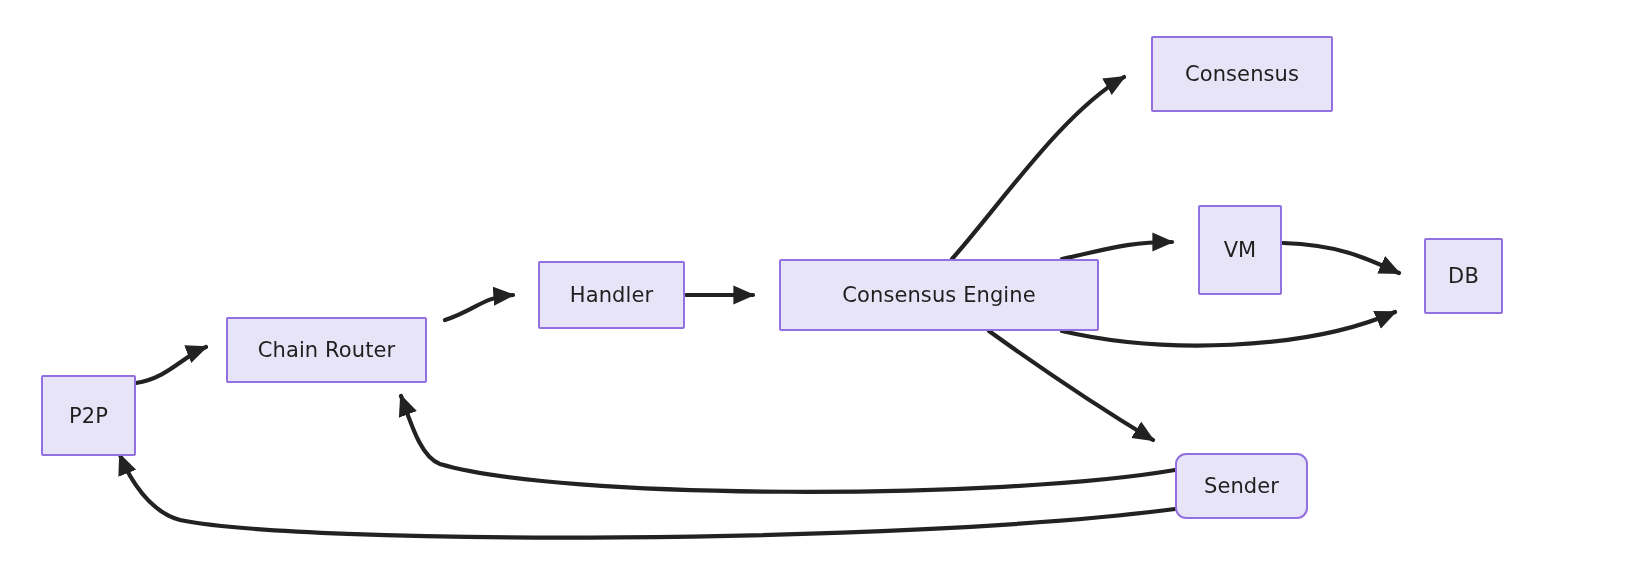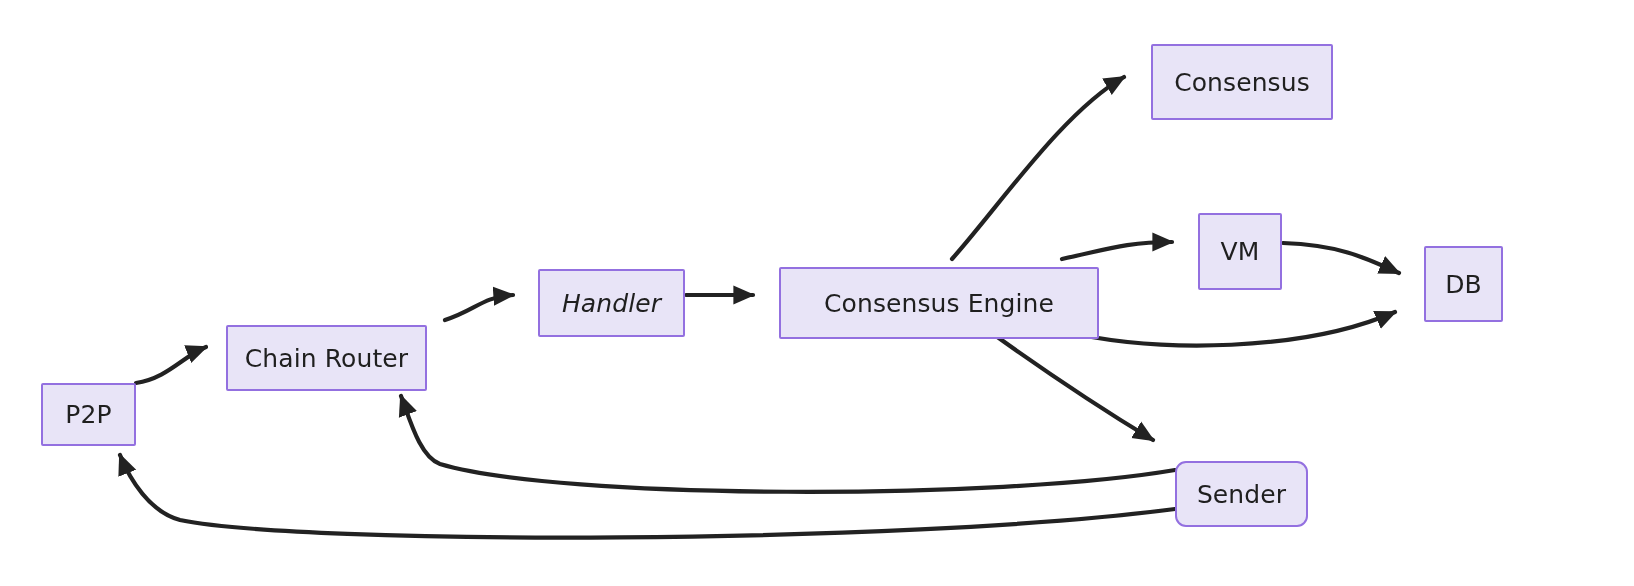--- a/index.html
+++ b/index.html
@@ -27,26 +27,25 @@
   .flow-node {
     position: absolute;
     box-sizing: border-box;
     background: #e8e4f7;
     border: 2px solid #9370e0;
     border-radius: 2px;
     display: flex;
     align-items: center;
     justify-content: center;
     color: #1f1f1f;
-    font-size: 25px;
+    font-size: 21px;
     font-weight: 400;
     letter-spacing: 0.1px;
     white-space: nowrap;
     z-index: 2;
-    margin-top: 8px;
   }
   .flow-node .node-label {
     pointer-events: none;
   }
 </style>
 </head>
 <body>
 
 <div id="diagram-root" style="background: rgb(255, 255, 255);">
 
@@ -74,41 +73,41 @@
       <path d="M 1062 331 C 1160 354 1305 351 1395 312" marker-end="url(#arrowhead)"></path>
 
       <path d="M 989 331 C 1046 372 1110 414 1153 440" marker-end="url(#arrowhead)"></path>
 
       <path d="M 1175 470 C 1000 500 560 500 440 464 C 420 457 410 420 401 396" marker-end="url(#arrowhead)"></path>
 
       <path d="M 1175 509 C 900 545 300 545 180 520 C 150 512 130 480 120 455" marker-end="url(#arrowhead)"></path>
     </g>
   </svg>
 
-  <div class="flow-node" style="left: 41px; top: 375px; width: 95px; height: 63px; background: rgb(232, 228, 247); border-color: rgb(147, 112, 224); color: rgb(31, 31, 31);">
+  <div class="flow-node" style="left: 41px; top: 375px; width: 95px; height: 81px; background: rgb(232, 228, 247); border-color: rgb(147, 112, 224); color: rgb(31, 31, 31);">
     <span class="node-label">P2P</span>
   </div>
 
   <div class="flow-node" style="left: 226px; top: 317px; width: 201px; height: 66px; background: rgb(232, 228, 247); border-color: rgb(147, 112, 224); color: rgb(31, 31, 31);">
     <span class="node-label">Chain Router</span>
   </div>
 
-  <div class="flow-node" style="left: 538px; top: 261px; width: 147px; height: 68px; background: rgb(232, 228, 247); border-color: rgb(147, 112, 224); color: rgb(31, 31, 31); font-style: italic;">
+  <div class="flow-node" style="left: 538px; top: 261px; width: 147px; height: 68px; background: rgb(232, 228, 247); border-color: rgb(147, 112, 224); color: rgb(31, 31, 31);">
     <span class="node-label">Handler</span>
   </div>
 
   <div class="flow-node" style="left: 779px; top: 259px; width: 320px; height: 72px; background: rgb(232, 228, 247); border-color: rgb(147, 112, 224); color: rgb(31, 31, 31);">
     <span class="node-label">Consensus Engine</span>
   </div>
 
   <div class="flow-node" style="left: 1151px; top: 36px; width: 182px; height: 76px; background: rgb(232, 228, 247); border-color: rgb(147, 112, 224); color: rgb(31, 31, 31);">
     <span class="node-label">Consensus</span>
   </div>
 
-  <div class="flow-node" style="left: 1198px; top: 205px; width: 84px; height: 77px; background: rgb(232, 228, 247); border-color: rgb(147, 112, 224); color: rgb(31, 31, 31);">
+  <div class="flow-node" style="left: 1198px; top: 205px; width: 84px; height: 90px; background: rgb(232, 228, 247); border-color: rgb(147, 112, 224); color: rgb(31, 31, 31);">
     <span class="node-label">VM</span>
   </div>
 
   <div class="flow-node" style="left: 1424px; top: 238px; width: 79px; height: 76px; background: rgb(232, 228, 247); border-color: rgb(147, 112, 224); color: rgb(31, 31, 31);">
     <span class="node-label">DB</span>
   </div>
 
   <div class="flow-node" style="left: 1175px; top: 453px; width: 133px; height: 66px; background: rgb(232, 228, 247); border-color: rgb(147, 112, 224); color: rgb(31, 31, 31); border-radius: 11px;">
     <span class="node-label">Sender</span>
   </div>

